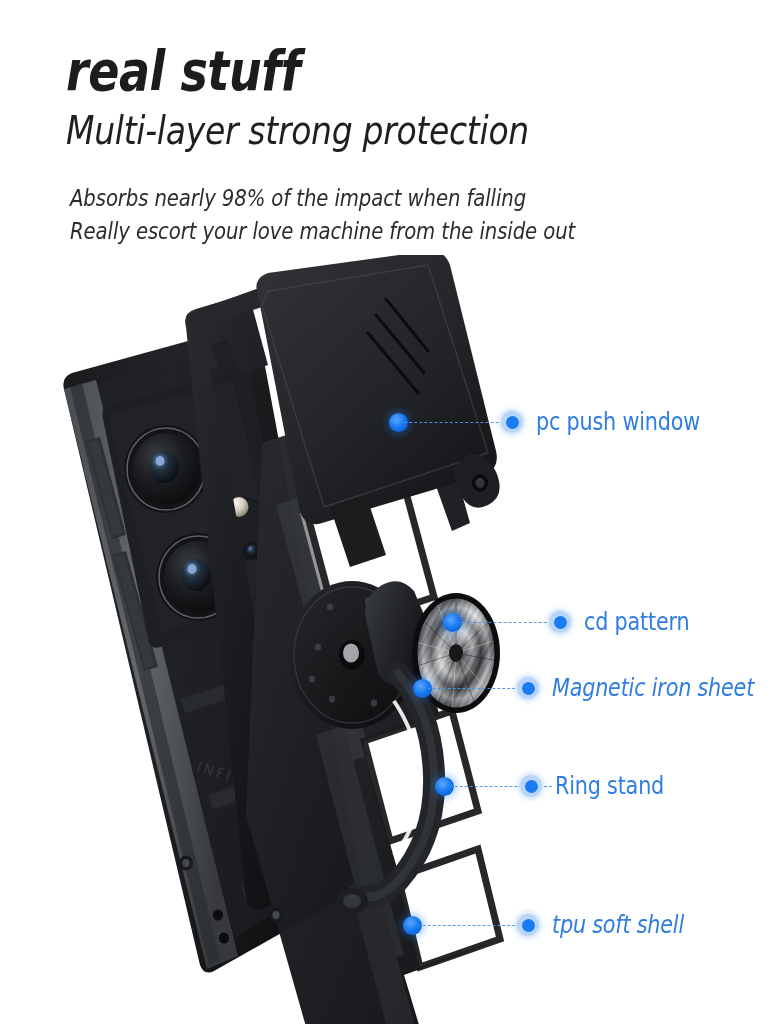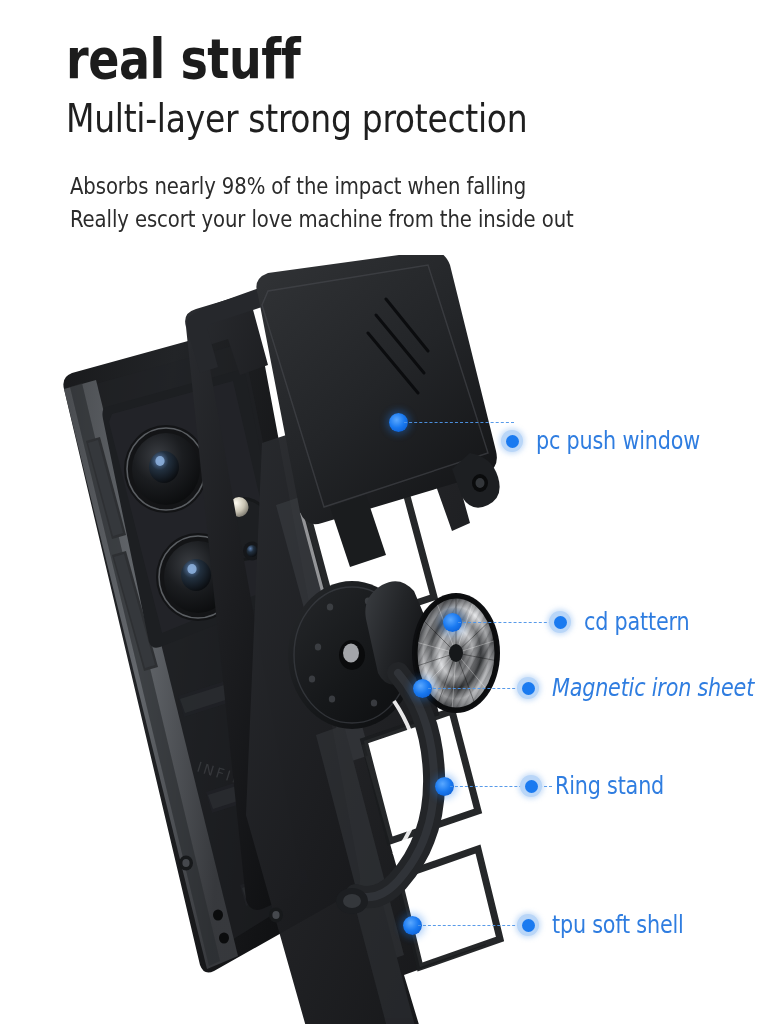--- a/index.html
+++ b/index.html
@@ -3,21 +3,21 @@
 <meta charset="utf-8">
 <style>
   * { margin:0; padding:0; box-sizing:border-box; }
   html, body { background:#ffffff; }
   body {
     width:780px; height:1024px; position:relative; overflow:hidden;
     font-family:"Liberation Sans", sans-serif; background:#ffffff;
   }
 
   
-  .text-block { position:absolute; left:66px; top:28px; width:660px; }
+  .text-block { position:absolute; left:66px; top:40px; width:660px;font-style:italic; }
   .headline {
     font-family:"DejaVu Sans Condensed","Liberation Sans Narrow","Liberation Sans",sans-serif;
     font-weight:bold; font-size:55px; line-height:62px; color:#1c1c1c;
     letter-spacing:-0.5px; transform:scaleX(0.93); transform-origin:left center;
   }
   .subhead {
     font-family:"DejaVu Sans Condensed","Liberation Sans Narrow","Liberation Sans",sans-serif;
     font-weight:400; font-size:39px; line-height:50px; color:#1f1f1f;
     margin-top:4px; letter-spacing:-0.3px; transform:scaleX(0.94); transform-origin:left center;
   }
@@ -325,21 +325,21 @@
 
   <path d="M64 134 L72 118 L66 130 Z" fill="#000" opacity="0.2"></path>
 </svg>
 </div>
 
 <div>
 
   <div>
     <span class="anchor-dot" style="left:389px; top:413px;"></span>
     <span class="dash-line" style="left:404px; top:422px; width:110px;"></span>
-    <div class="callout" style="left:501px; top:409px;margin-top:19px;">
+    <div class="callout" style="left:501px; top:409px;">
       <span class="ring-dot">
           <i></i>
         </span>
       <span class="callout-label">pc push window</span>
     </div>
   </div>
 
   <div>
     <span class="anchor-dot" style="left:443px; top:613px;"></span>
     <span class="dash-line" style="left:458px; top:622px; width:104px;"></span>
@@ -369,21 +369,21 @@
       <span class="ring-dot">
           <i></i>
         </span>
       <span class="callout-label">Ring stand</span>
     </div>
   </div>
 
   <div>
     <span class="anchor-dot" style="left:403px; top:916px;"></span>
     <span class="dash-line" style="left:418px; top:925px; width:112px;"></span>
-    <div class="callout" style="left:517px; top:912px;">
+    <div class="callout" style="left:517px; top:912px;font-style:italic;">
       <span class="ring-dot">
           <i></i>
         </span>
       <span class="callout-label">tpu soft shell</span>
     </div>
   </div>
 
 </div>
 
 </body></html>

